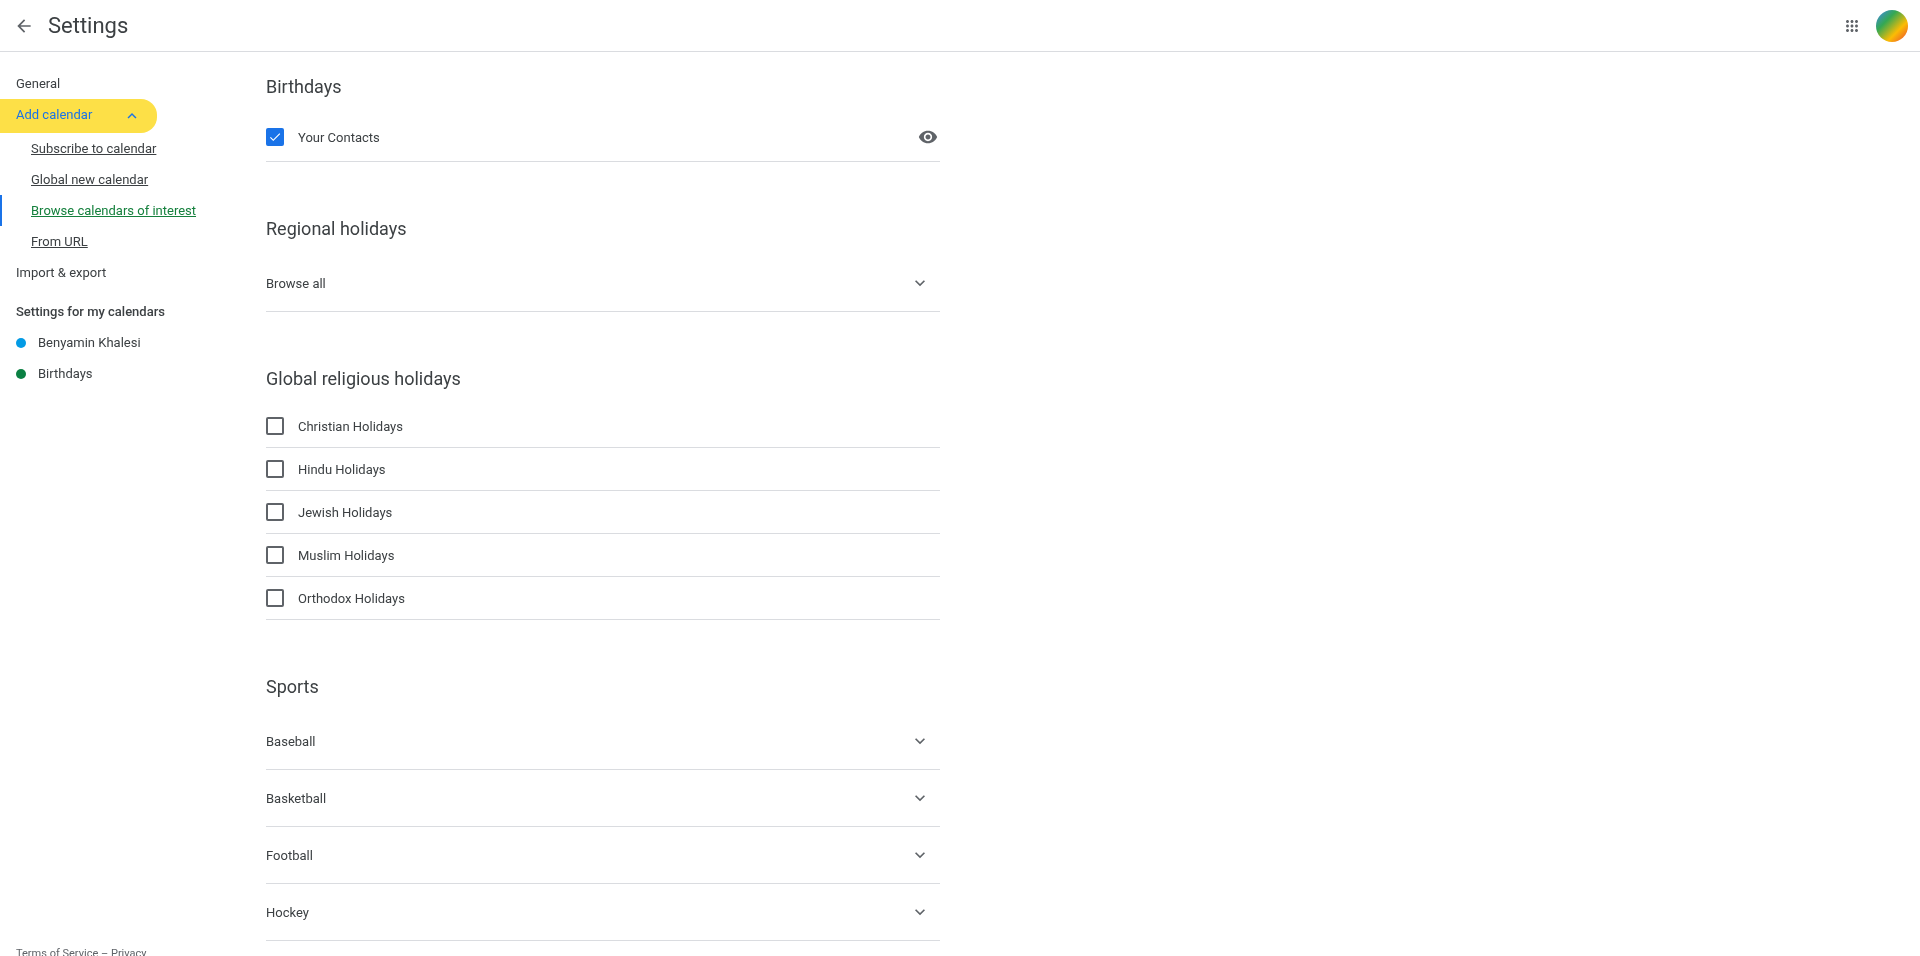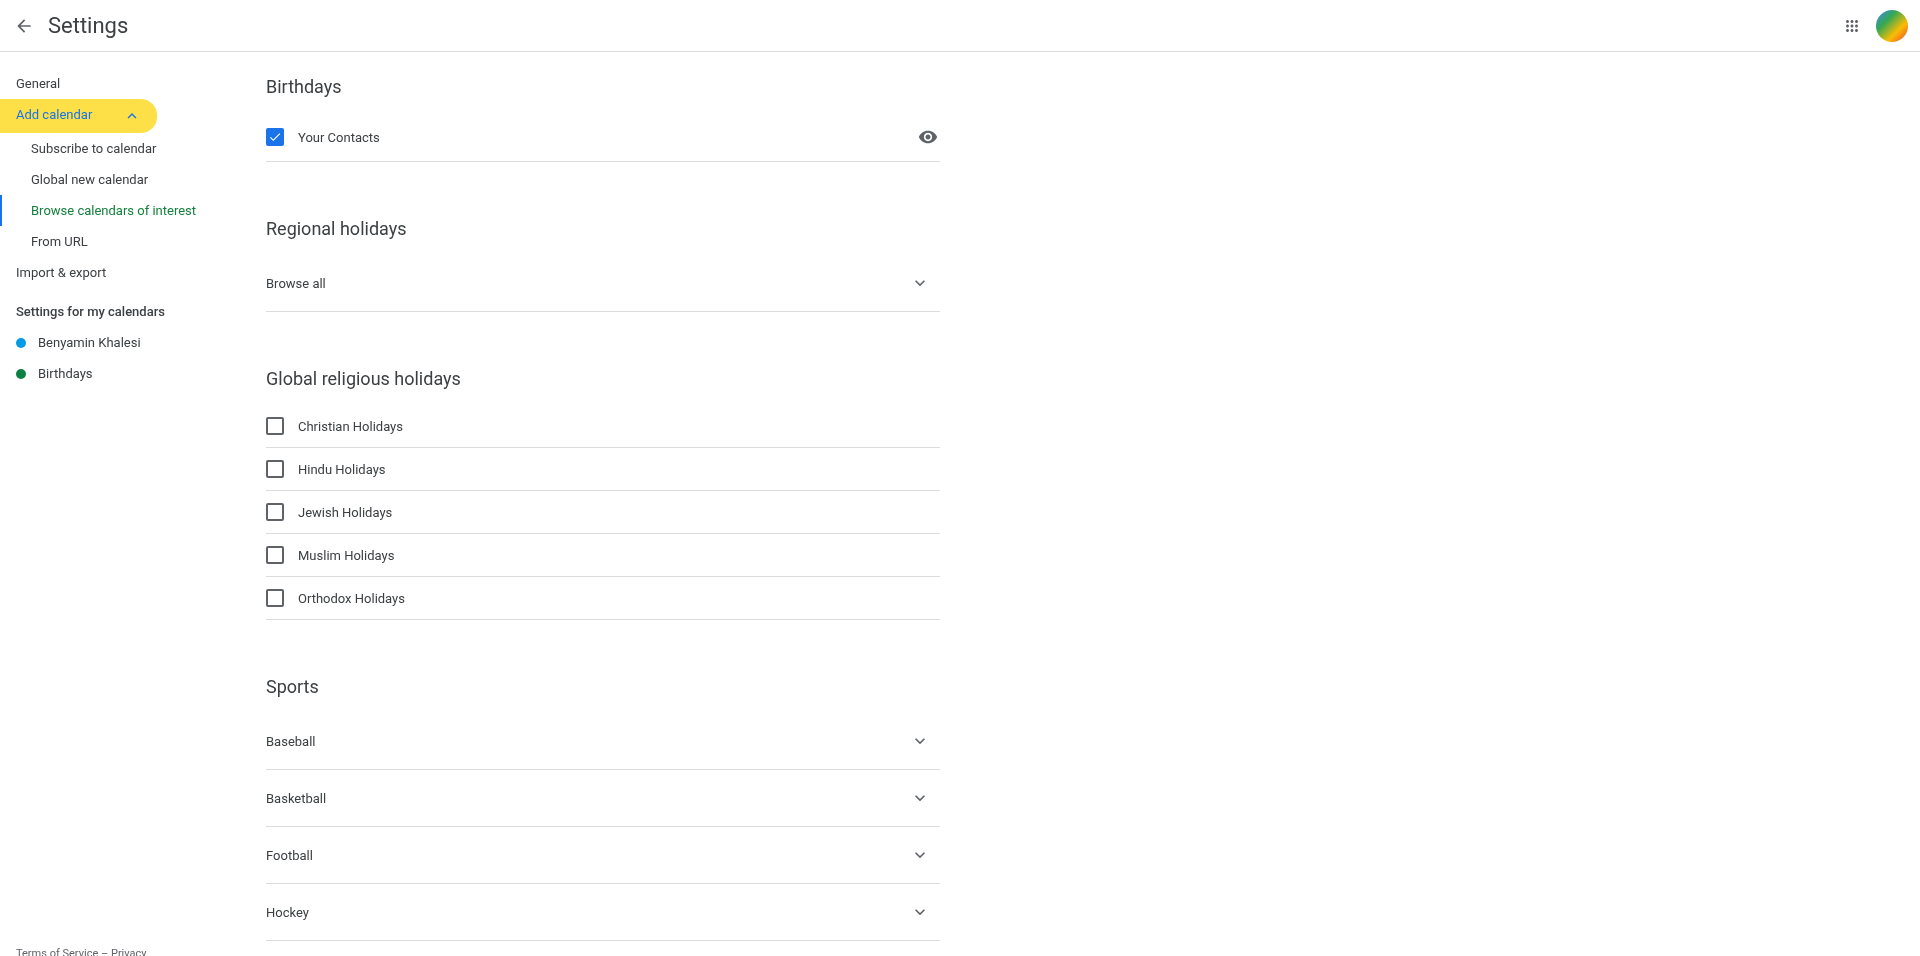--- a/index.html
+++ b/index.html
@@ -104,20 +104,21 @@
     
     .chevron {
       display: inline-flex;
     }
     
     .sidebar-subitem {
       padding: 8px 16px 8px 31px;
       font-size: 13px;
       color: #3c4043;
       cursor: pointer;
+      text-decoration: underline;
     }
     
     .sidebar-subitem.active {
       color: #15803d;
       border-left: 2px solid #1a73e8;
       padding-left: 29px;
     }
     
     .sidebar-section-title {
       padding: 16px 16px 8px;

